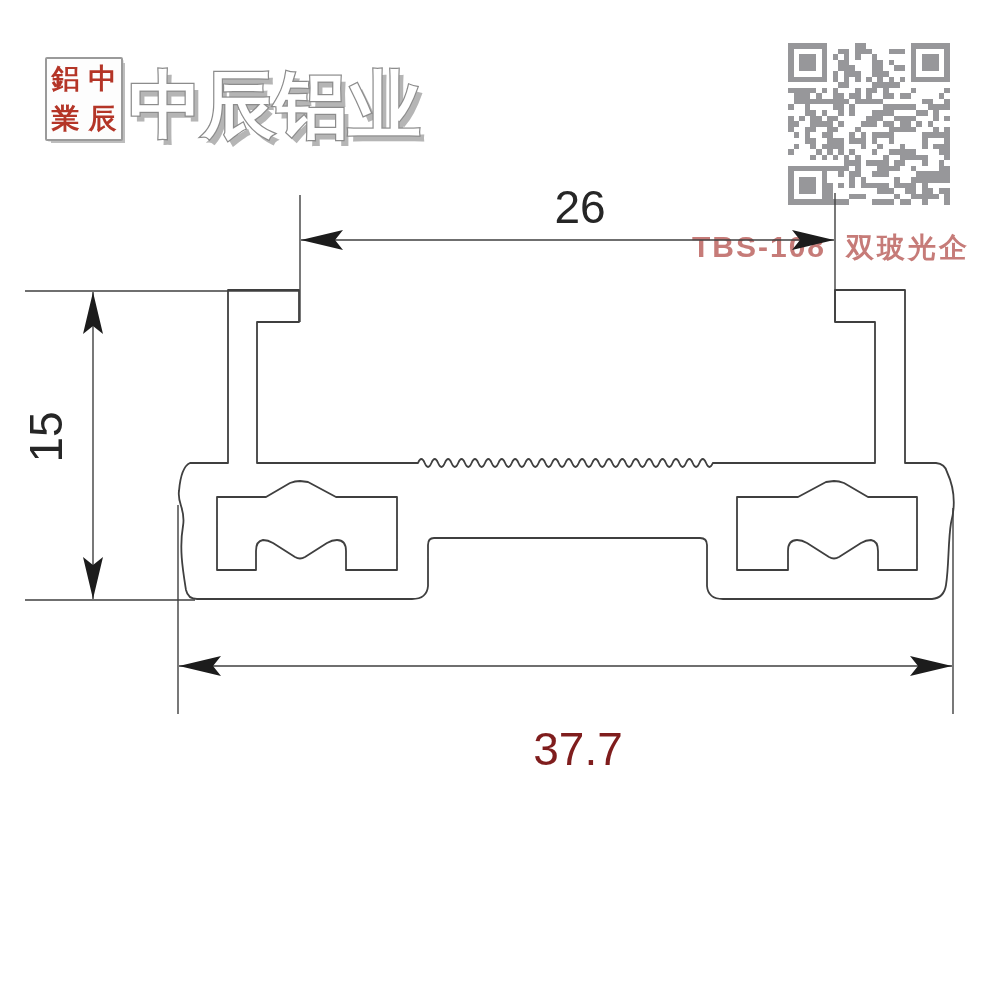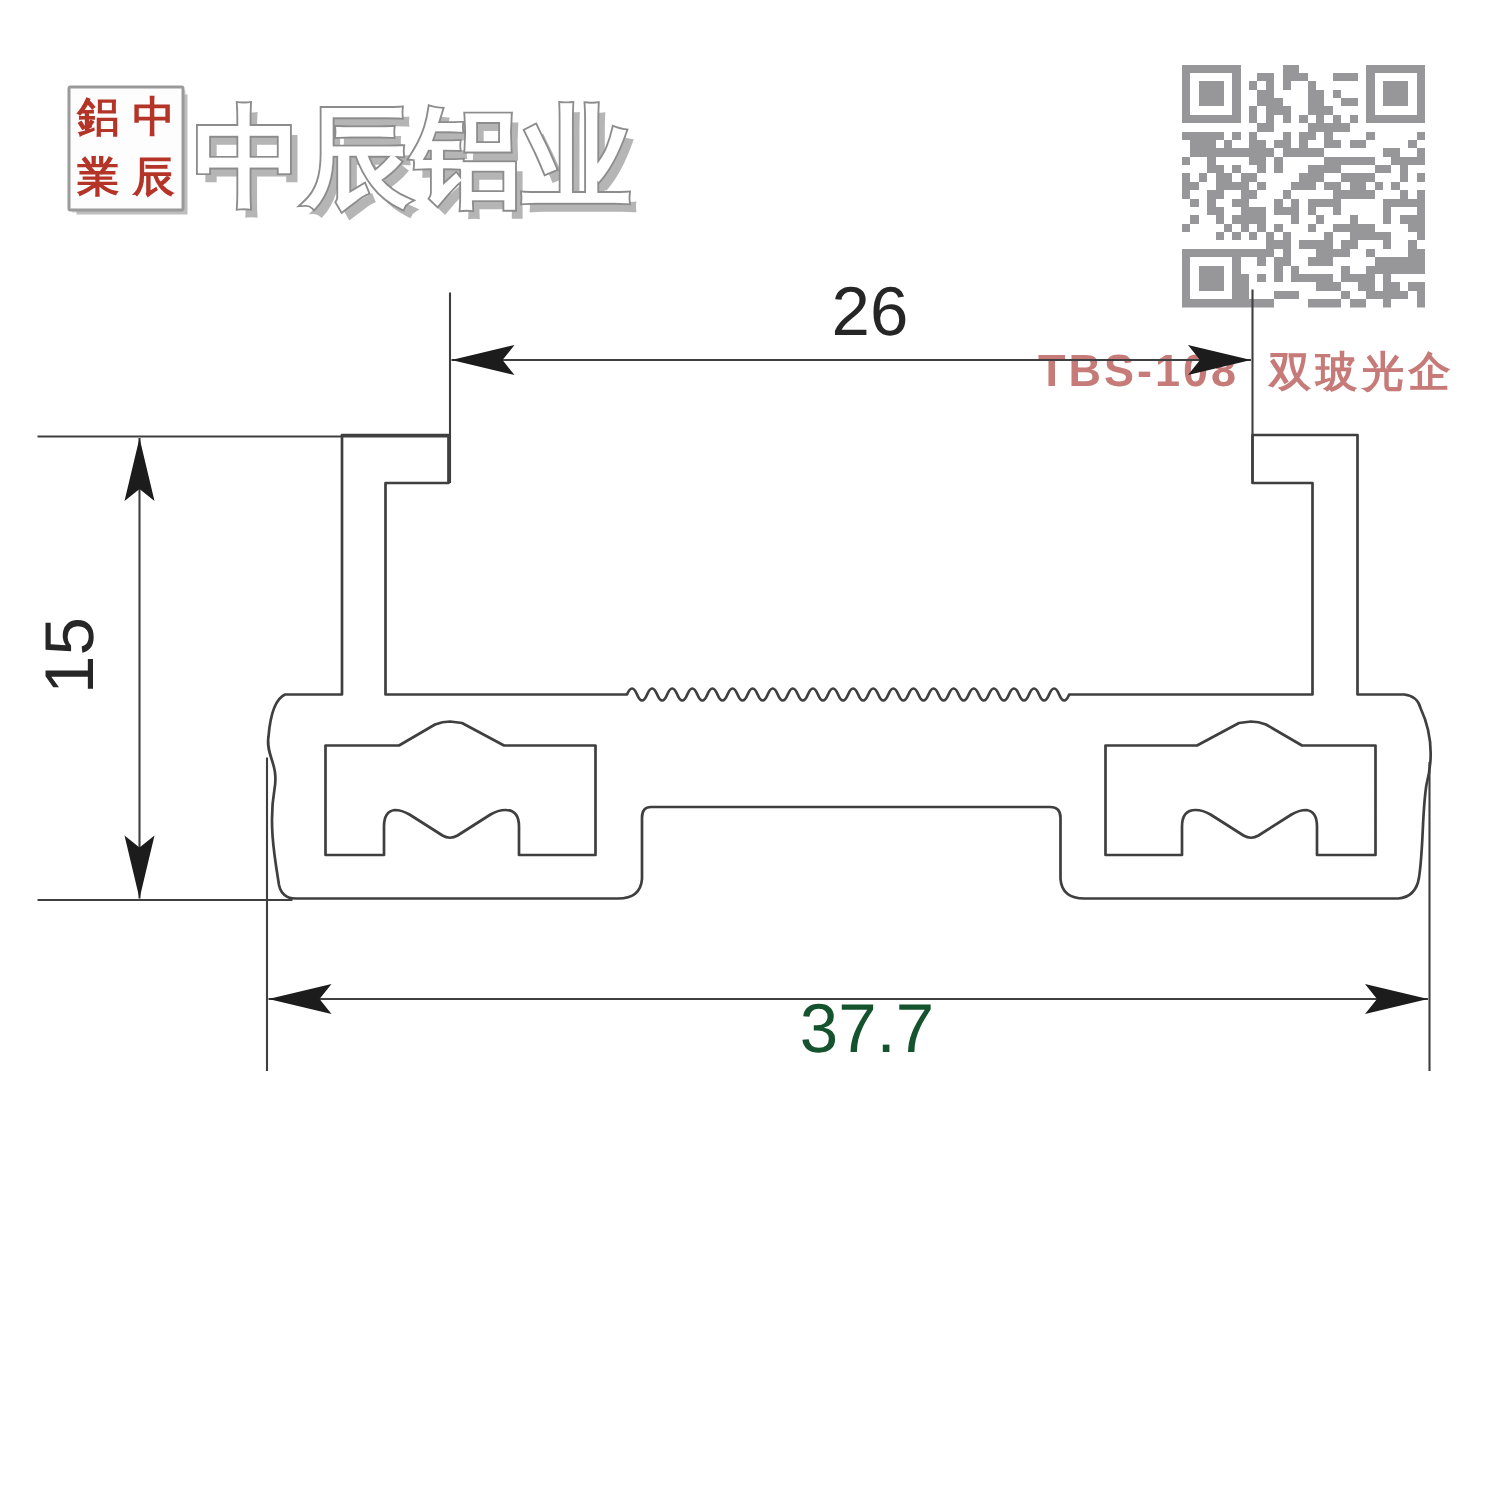--- a/index.html
+++ b/index.html
@@ -499,13 +499,13 @@
     <polygon class="dwg-arrow" points="834,240 792,230 800,240 792,250" fill="#1c1c1c"></polygon>
     <polygon class="dwg-arrow" points="93,292 83,334 93,326 103,334" fill="#1c1c1c"></polygon>
     <polygon class="dwg-arrow" points="93,599 83,557 93,565 103,557" fill="#1c1c1c"></polygon>
     <polygon class="dwg-arrow" points="179,666 221,656 213,666 221,676" fill="#1c1c1c"></polygon>
     <polygon class="dwg-arrow" points="952,666 910,656 918,666 910,676" fill="#1c1c1c"></polygon>
   </g>
 </svg>
 
 <div class="dim-label" style="left: 580px; top: 207px; color: rgb(38, 38, 38);">26</div>
 <div class="dim-label rot" style="left: 46px; top: 437px; color: rgb(38, 38, 38);">15</div>
-<div class="dim-label" style="left: 578px; top: 685px; color: #14532d;">37.7</div>
+<div class="dim-label" style="left: 578px; top: 749px; color: #7f1d1d;">37.7</div>
 
 </body></html>

